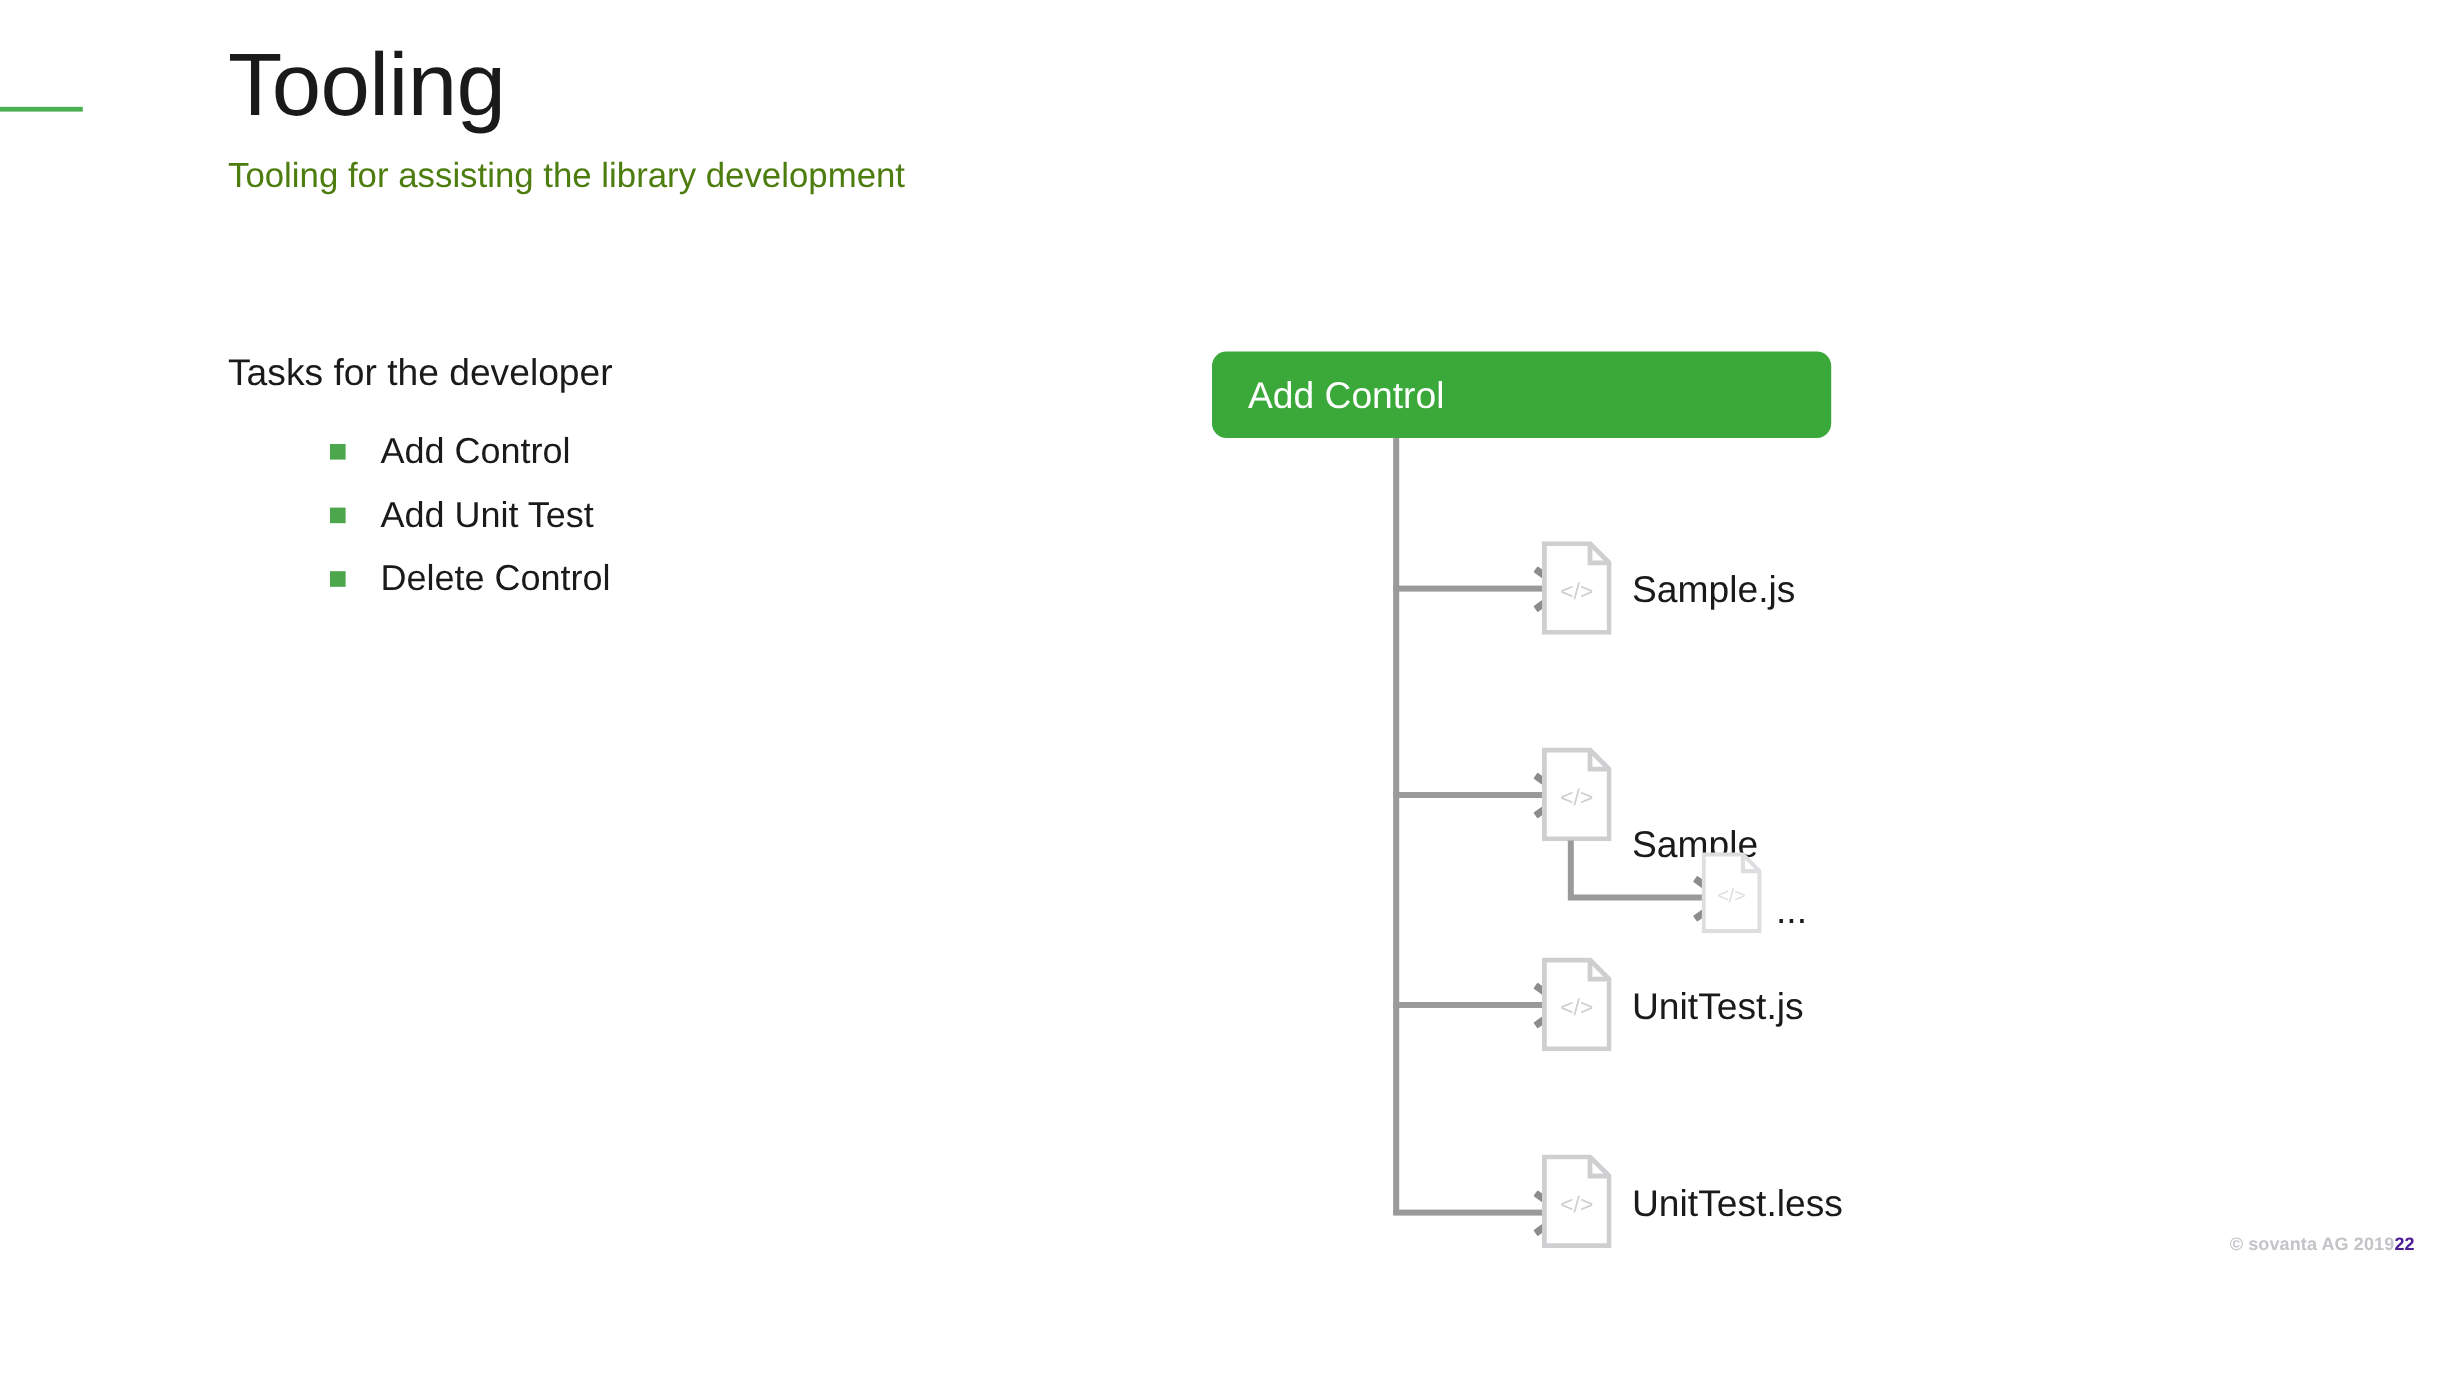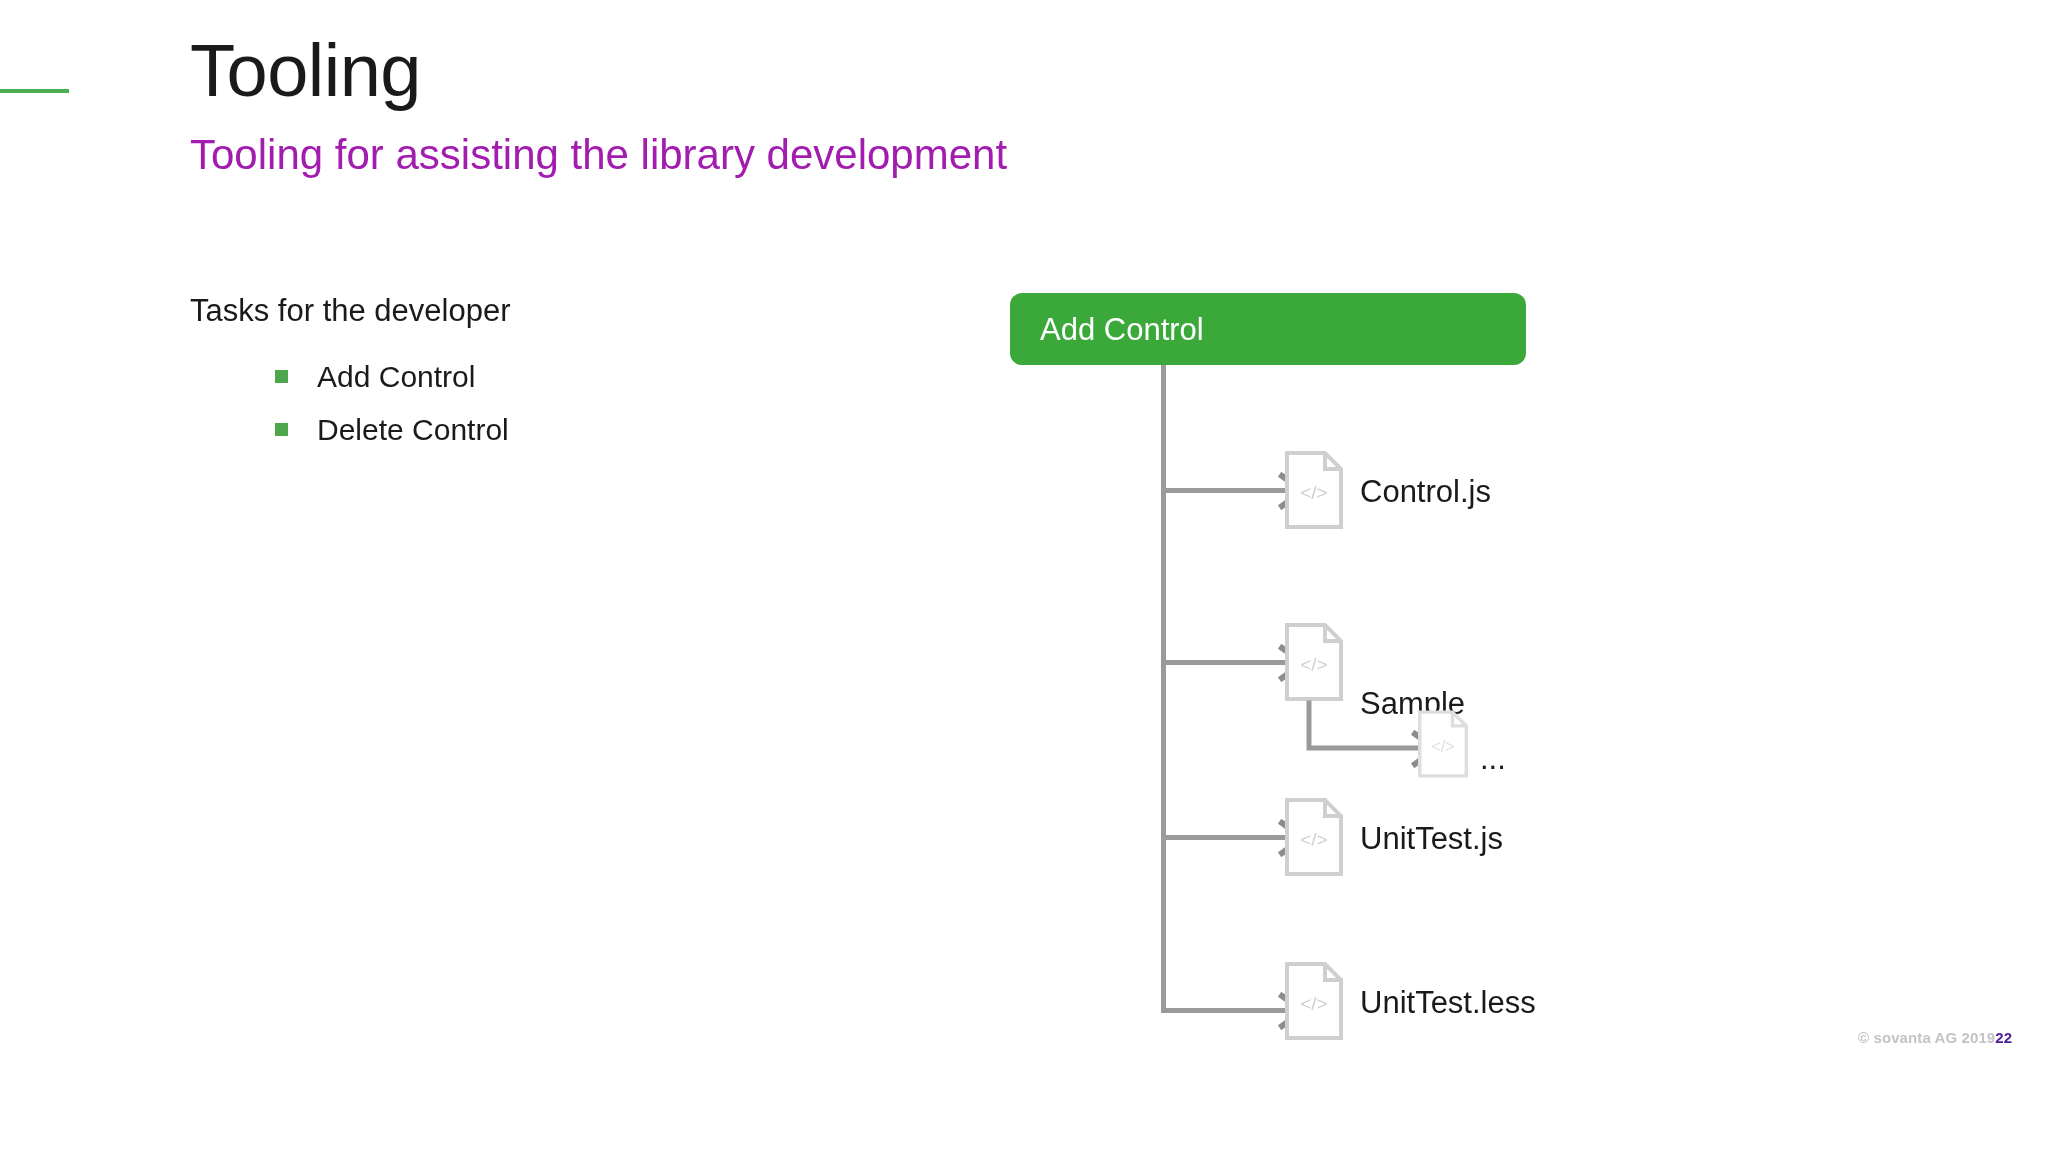--- a/index.html
+++ b/index.html
@@ -36,23 +36,23 @@
     font-weight: 400;
     color: #1a1a1a;
     letter-spacing: -0.5px;
     line-height: 1.0;
     white-space: nowrap;
   }
   .slide-subtitle {
     position: absolute;
     left: 190px;
     top: 132px;
-    font-size: 42px;
+    font-size: 29px;
     font-weight: 400;
-    color: #a21caf;
+    color: #4d7c0f;
     line-height: 1.1;
     white-space: nowrap;
   }
 
   
   .tasks-heading {
     position: absolute;
     left: 190px;
     top: 293px;
     font-size: 31px;
@@ -197,20 +197,24 @@
 
   <div class="tasks-heading"><span>Tasks for the </span><b>developer</b></div>
 
   <div class="task-list">
     <div class="task-item">
       <span class="task-bullet"></span>
       <span class="task-label">Add Control</span>
     </div>
     <div class="task-item">
       <span class="task-bullet"></span>
+      <span class="task-label">Add Unit Test</span>
+    </div>
+    <div class="task-item">
+      <span class="task-bullet"></span>
       <span class="task-label">Delete Control</span>
     </div>
   </div>
 
   <div class="diagram">
 
     <div class="node-root">
       <span class="node-root-label">Add Control</span>
     </div>
 
@@ -222,21 +226,21 @@
           <path d="M4 4 L25 19 L4 34" fill="none" stroke="#8c8c8c" stroke-width="6" stroke-linecap="square" stroke-linejoin="miter"></path>
         </svg>
     </div>
     <div class="file-icon" style="left:275px; top:161px;">
       <svg viewBox="0 0 58 78">
         <path d="M2 2 H40 L56 18 V76 H2 Z" fill="#ffffff" stroke="#cfcfd2" stroke-width="4" stroke-linejoin="miter"></path>
         <path d="M40 2 V18 H56" fill="none" stroke="#cfcfd2" stroke-width="4" stroke-linejoin="miter"></path>
         <text x="29" y="48" text-anchor="middle" font-family="Liberation Sans, sans-serif" font-size="19" fill="#cfcfd2">&lt;/&gt;</text>
       </svg>
     </div>
-    <div class="file-label" style="left:350px; top:186px;">Control.js</div>
+    <div class="file-label" style="left:350px; top:186px;">Sample.js</div>
 
     <div class="branch" style="top:370px; width:125px;"></div>
     <div class="arrowhead" style="left:268px; top:354px;">
       <svg width="32" height="38" viewBox="0 0 32 38">
           <path d="M4 4 L25 19 L4 34" fill="none" stroke="#8c8c8c" stroke-width="6" stroke-linecap="square" stroke-linejoin="miter"></path>
         </svg>
     </div>
     <div class="file-icon" style="left:275px; top:333px;">
       <svg viewBox="0 0 58 78">
         <path d="M2 2 H40 L56 18 V76 H2 Z" fill="#ffffff" stroke="#cfcfd2" stroke-width="4" stroke-linejoin="miter"></path>

